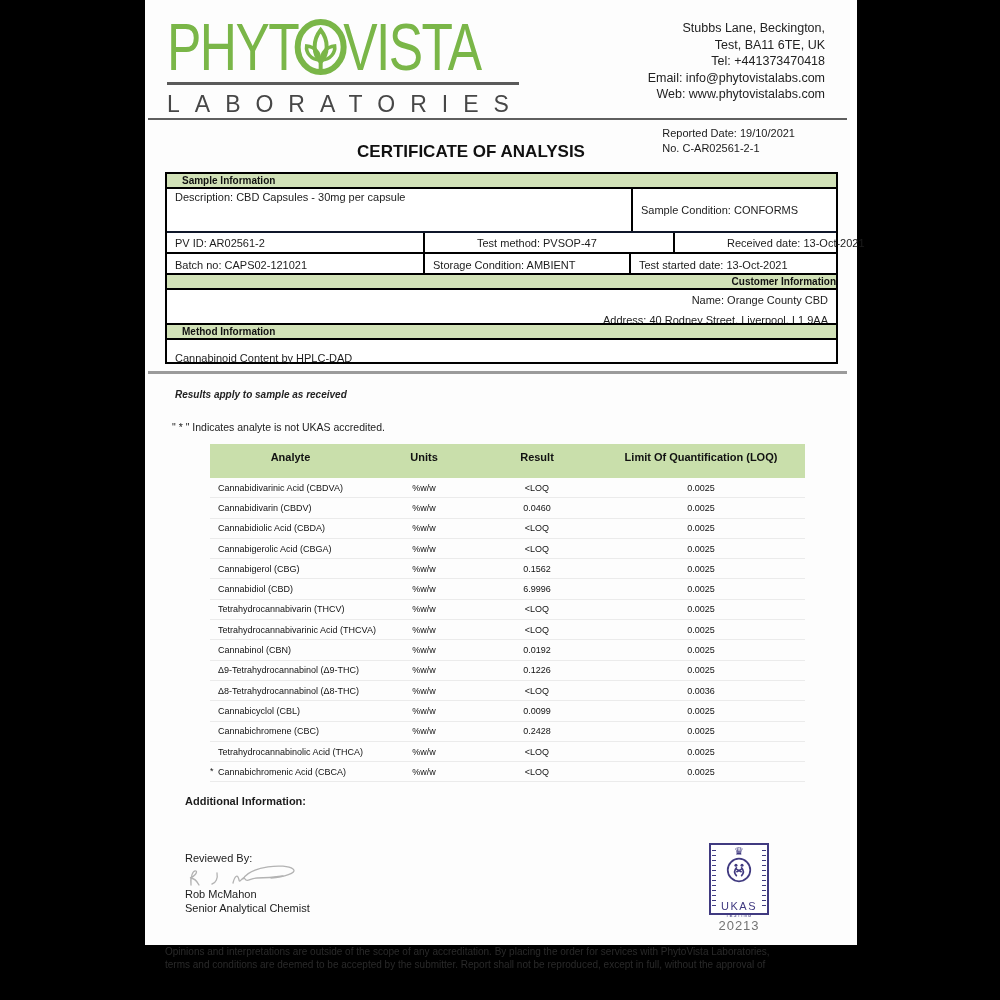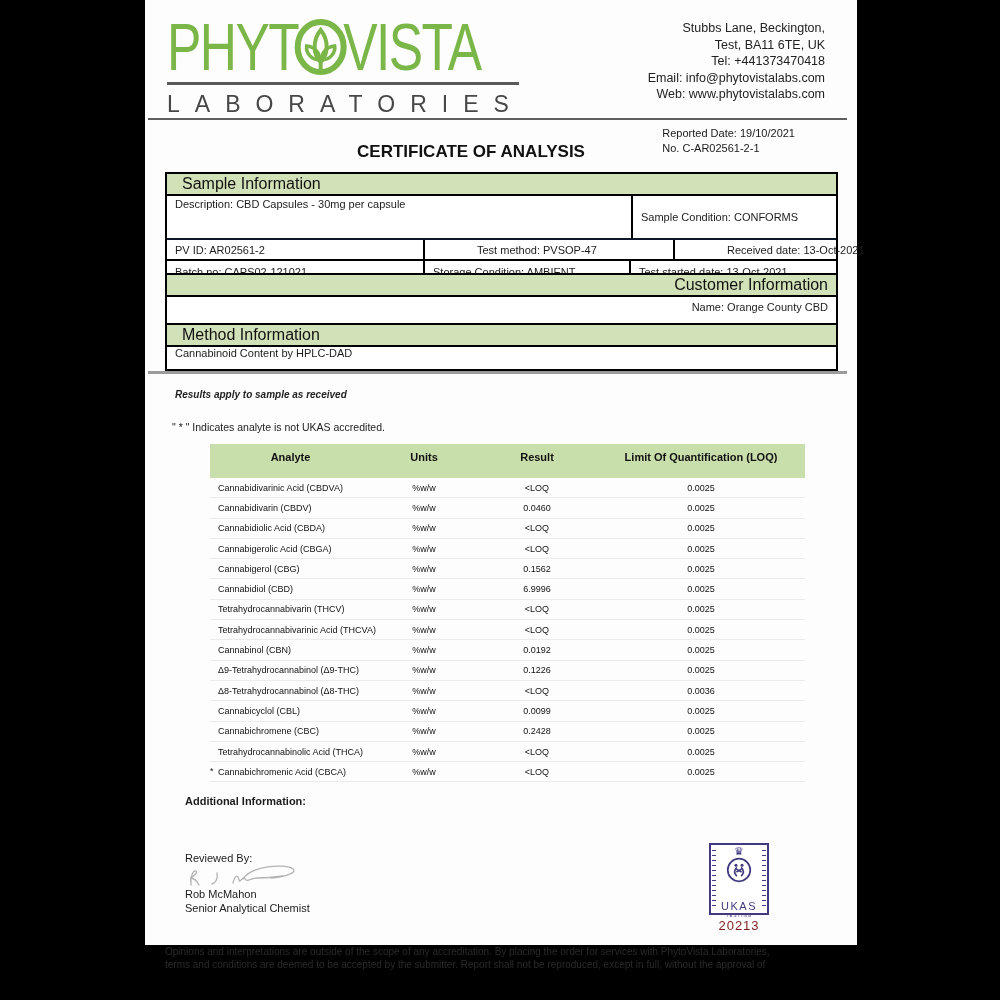--- a/index.html
+++ b/index.html
@@ -37,39 +37,39 @@
   .contact-block { right:32px; top:20px; text-align:right; font-size:12.5px; line-height:16.5px; color:#222; }
   .header-rule { left:3px; top:118px; width:699px; height:2px; background:#5f5f5f; }
   .report-block { right:62px; top:126px; text-align:left; font-size:11px; line-height:15px; color:#1a1a1a; }
 
   .coa-title { left:0; top:142px; width:652px; text-align:center; font-size:17px; font-weight:700; color:#111; }
 
   
   .info-section { left:20px; width:673px; border:2px solid #000; background:#fff; }
   .green-bar {
     background:var(--bar-green); border-bottom:2px solid #000;
-    font-weight:400; font-size:16px; padding:1px 8px 1px 15px; color:#111;
+    font-weight:700; font-size:10px; padding:1px 0 1px 15px; color:#111;
   }
   .sample-table { top:172px; }
   .s-row { display:grid; }
   .s-row1 { grid-template-columns:466px 203px; height:42px; }
   .s-row2 { grid-template-columns:258px 206px 203px; height:21px; border-top:2px solid #0f172a;gap:44px; }
   .s-row3 { grid-template-columns:258px 206px 203px; height:23px; border-top:2px solid #000; }
   .s-cell { font-size:11px; padding:2px 6px 0 8px; border-right:2px solid #000; }
   .s-cell:last-child { border-right:none; }
   .s-mid { display:flex; align-items:center; padding-top:0; }
   .cust-section { top:273px;text-align:right; }
   .cust-box { padding:3px 8px 5px 8px; font-size:11px; }
   .cust-line { margin-top:1px; }
   .cust-line + .cust-line { margin-top:8px; }
   .inline-label { display:inline-block; }
   .name-label { width:50px; }
   .addr-label { width:60px; }
   .method-section { top:323px; }
-  .method-box { padding:0 8px 5px 8px; font-size:11px; height:22px; }
+  .method-box { padding:12px 8px 5px 8px; font-size:11px; height:22px; }
 
   .grey-rule { left:3px; top:371px; width:699px; height:3px; background:#9b9b9b; }
 
   .results-apply { left:30px; top:389px; font-size:10px; font-weight:700; font-style:italic; color:#222; }
   .accred-note { left:27px; top:421px; font-size:10.5px; color:#222; }
 
   
   .results-table { left:65px; top:444px; width:595px; }
   .rt-header {
     display:grid; grid-template-columns:161px 106px 120px 208px;
@@ -103,21 +103,21 @@
   }
   .ukas-badge::before, .ukas-badge::after {
     content:""; position:absolute; top:5px; bottom:5px; width:4px;
     background:repeating-linear-gradient(to bottom, var(--ukas-purple) 0 1px, transparent 1px 5px);
   }
   .ukas-badge::before { left:1px; }
   .ukas-badge::after { right:1px; }
   .ukas-crown { font-size:11px; line-height:11px; color:var(--ukas-purple); }
   .ukas-word { font-size:11px; font-weight:400; letter-spacing:1.5px; color:var(--ukas-purple); margin-top:13px; }
   .ukas-testing { font-size:4.5px; letter-spacing:1px; color:var(--ukas-purple); margin-top:1px; }
-  .ukas-number { margin-top:3px; font-size:13px; color:#7f1d1d; letter-spacing:1px; }
+  .ukas-number { margin-top:3px; font-size:13px; color:#737373; letter-spacing:1px; }
 
   .footer-note { left:20px; top:946px; width:685px; font-size:10px; line-height:12.5px; color:#2a2a2a; }
 </style>
 </head>
 <body>
 
 <div class="page">
 
   <div class="abs logo-block">
     <div class="logo-wordmark">

